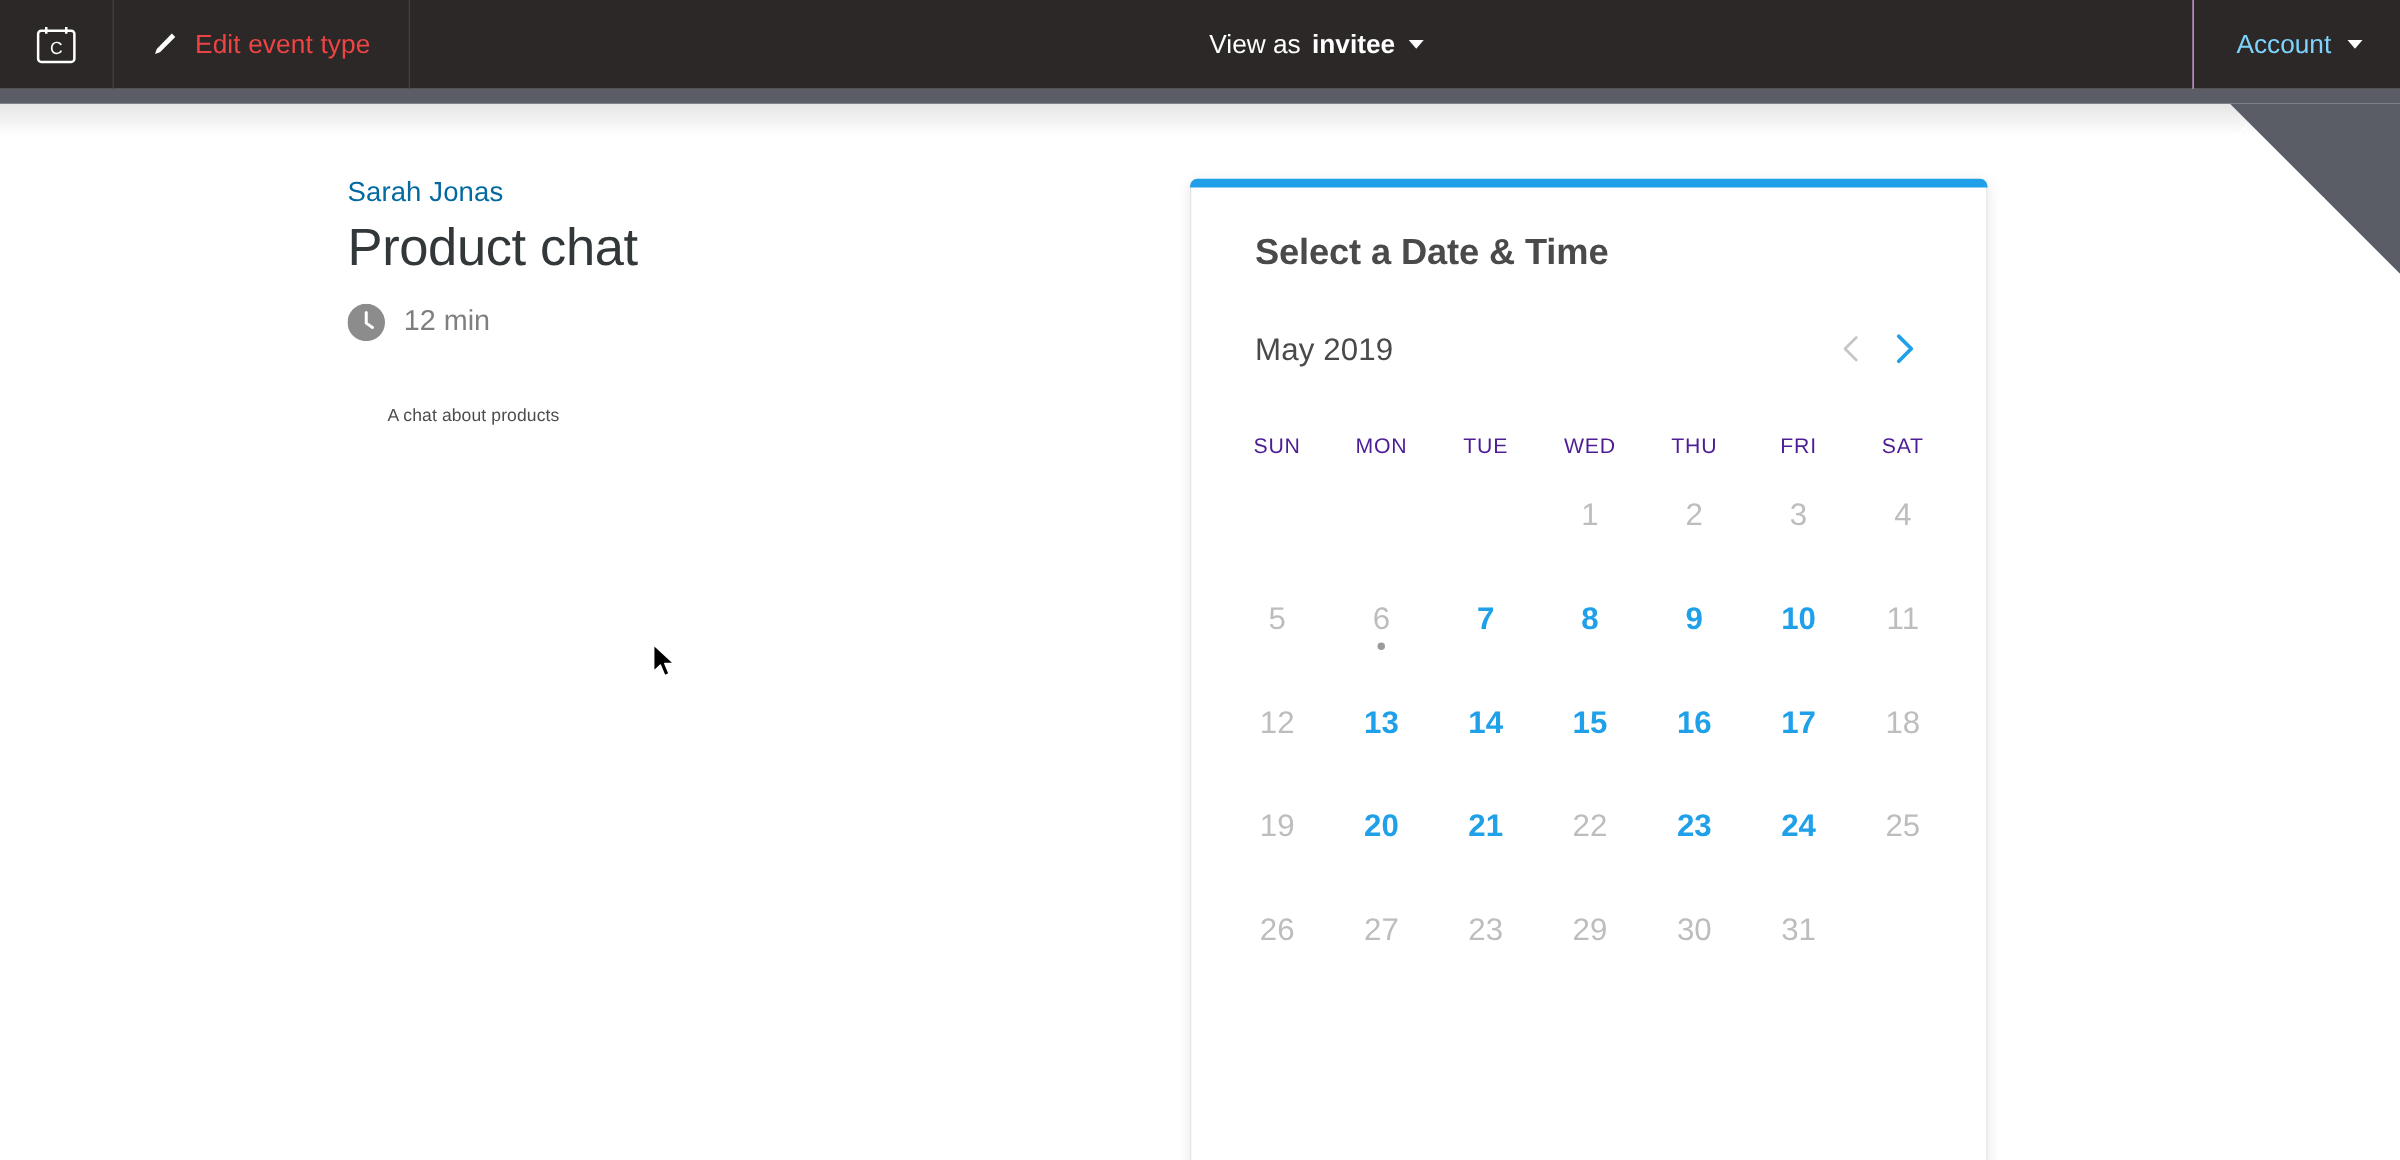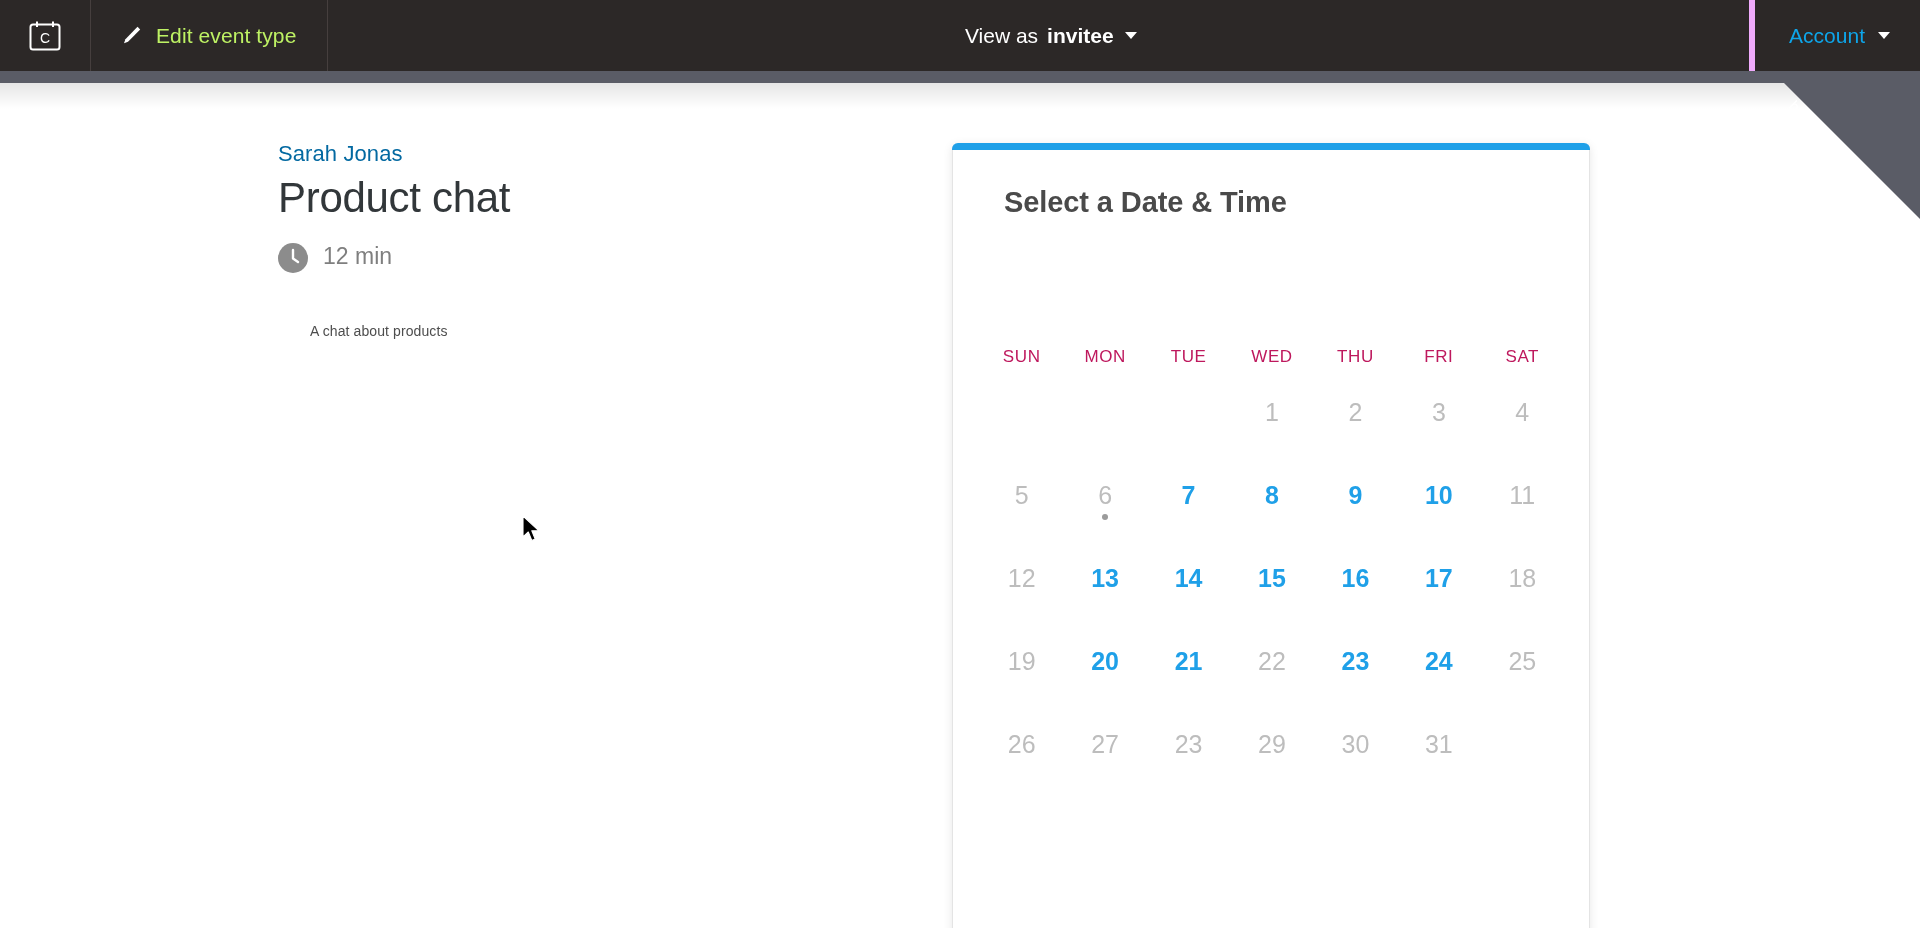--- a/index.html
+++ b/index.html
@@ -37,21 +37,21 @@
   .nav-edit {
     display: flex;
     align-items: center;
     gap: 14px;
     padding: 0 31px 0 29px;
     border-right: 1px solid #463f3e;
     cursor: pointer;
   }
   .nav-edit .pencil { display: flex; align-items: center; }
   .nav-edit-label {
-    color: #bef264;
+    color: #ef4444;
     font-size: 21px;
     letter-spacing: .1px;
   }
 
   .nav-center {
     flex: 1;
     display: flex;
     align-items: center;
     justify-content: center;
   }
@@ -71,22 +71,22 @@
     border-right: 6px solid transparent;
     border-top: 7px solid #ffffff;
     margin-left: 2px;
   }
 
   .nav-account {
     display: flex;
     align-items: center;
     gap: 11px;
     padding: 0 30px 0 34px;
-    border-left: 6px solid #f0abfc;
-    color: #0ea5e9;
+    border-left: 1px solid #f0abfc;
+    color: #7dd3fc;
     font-size: 21px;
     cursor: pointer;
   }
 
   
   .sub-strip {
     position: absolute;
     top: 71px; left: 0;
     width: 1920px;
     height: 12px;
@@ -247,21 +247,21 @@
     left: 27px;
     width: 584px;
     display: grid;
     grid-template-columns: repeat(7, 1fr);
   }
   .dow {
     height: 58px;
     display: flex;
     align-items: center;
     justify-content: center;
-    color: #be185d;
+    color: #4c1d95;
     font-size: 17px;
     letter-spacing: .6px;
   }
   .day {
     height: 83px;
     display: flex;
     flex-direction: column;
     align-items: center;
     justify-content: flex-start;
     padding-top: 12px;
@@ -379,20 +379,37 @@
     <div class="event-desc">A chat about products</div>
   </div>
 
   <div class="bottom-panel"></div>
 
   <div class="cal-card">
     <div class="cal-accent"></div>
 
     <div class="cal-title">Select a Date &amp; Time</div>
 
+    <div class="cal-monthbar">
+      <div class="month-label">May 2019</div>
+      <button class="nav-arrow prev">
+        <span>
+          <svg width="20" height="24" viewBox="0 0 20 24">
+            <path d="M14 3 L5 12 L14 21" fill="none" stroke="#c6c6c6" stroke-width="2.2" stroke-linecap="round" stroke-linejoin="round"></path>
+          </svg>
+        </span>
+      </button>
+      <button class="nav-arrow next">
+        <span>
+          <svg width="22" height="26" viewBox="0 0 22 26">
+            <path d="M7 3 L17 13 L7 23" fill="none" stroke="#1fa0e8" stroke-width="3" stroke-linecap="round" stroke-linejoin="round"></path>
+          </svg>
+        </span>
+      </button>
+    </div>
 
     <div class="cal-grid" id="cal-grid">
         <div class="dow">SUN</div>
         <div class="dow">MON</div>
         <div class="dow">TUE</div>
         <div class="dow">WED</div>
         <div class="dow">THU</div>
         <div class="dow">FRI</div>
         <div class="dow">SAT</div>
         <div class="day empty"></div>

